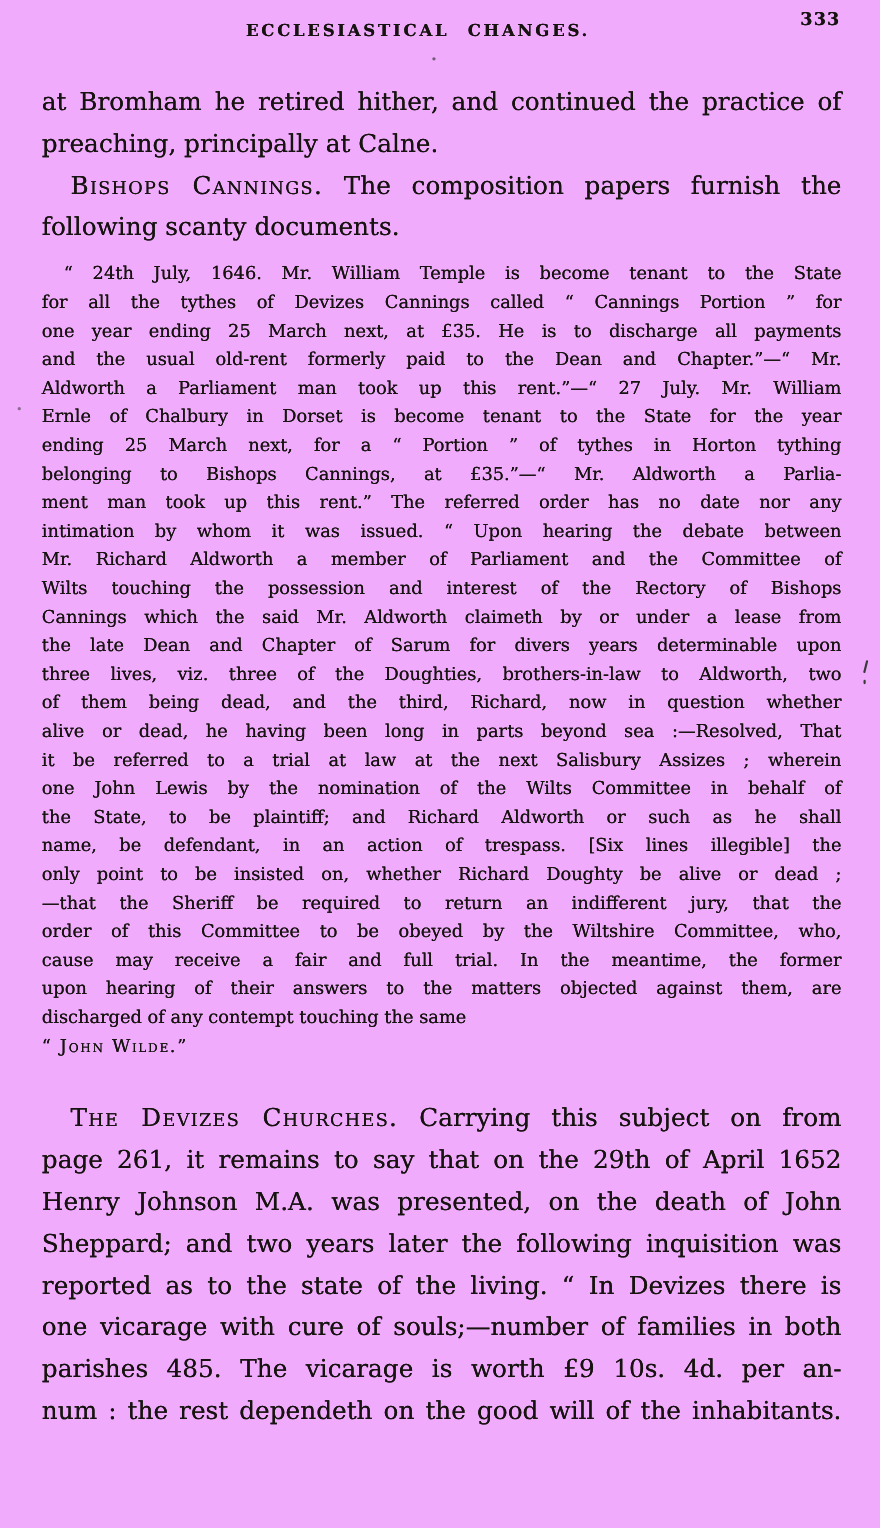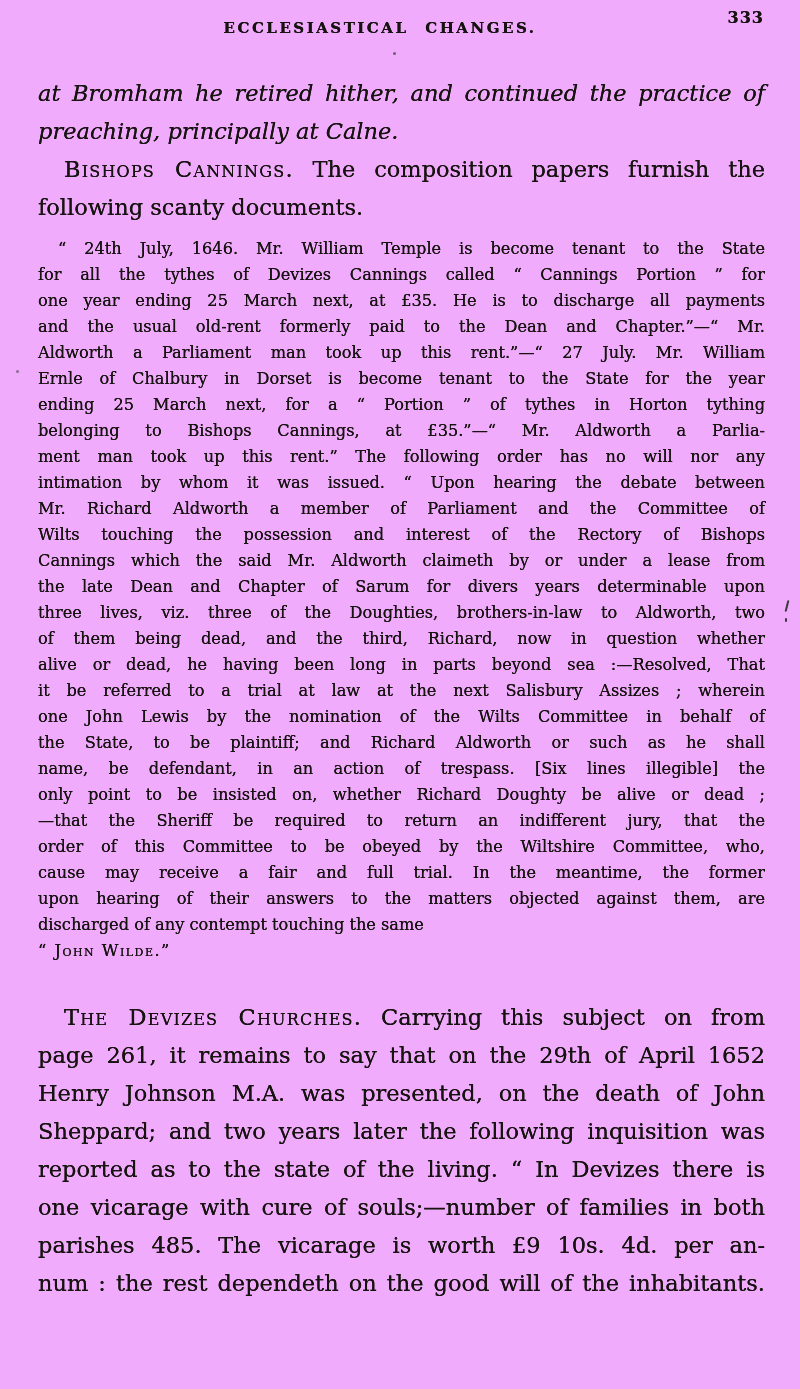--- a/index.html
+++ b/index.html
@@ -10,21 +10,21 @@
     text-shadow:0 0 0.45px currentColor; 
   }
   .running-header{position:absolute;top:18px;left:0;width:100%;text-align:center;}
   .header-title{
     display:inline-block;font-size:15px;font-weight:700;
     letter-spacing:2.5px;word-spacing:9px;transform:translateX(-20px);
   }
   .page-num{position:absolute;right:36px;top:8px;font-size:16px;font-weight:700;letter-spacing:1px;}
   .content{position:absolute;left:38px;top:62px;width:727px;}
   .big{font-size:22.5px;line-height:38px;}
-  .para-bromham{margin-top:12px;font-style:italic;}
+  .para-bromham{margin-top:12px;}
   .quote{font-size:16.2px;line-height:26px;margin-top:10px;}
   .para-devizes{margin-top:34px;}
   .tline{text-align:justify;}
   .tline.just{text-align-last:justify;}
   .lines.indent-first .tline.first{text-indent:20px;}
   .first-indent{text-indent:26px;}
   .sc{font-variant:small-caps;letter-spacing:1.2px;}
   .sig{text-align:left;font-variant:small-caps;letter-spacing:1.5px;padding-right:2px;font-size:16.2px;line-height:26px;}
   
   .artifact{position:absolute;background:#3a3a3a;}
@@ -64,21 +64,21 @@
     <div class="quote">
       <div class="lines indent-first">
           <div class="tline just first">“ 24th July, 1646. Mr. William Temple is become tenant to the State</div>
           <div class="tline just">for all the tythes of Devizes Cannings called “ Cannings Portion ” for</div>
           <div class="tline just">one year ending 25 March next, at £35. He is to discharge all payments</div>
           <div class="tline just">and the usual old-rent formerly paid to the Dean and Chapter.”—“ Mr.</div>
           <div class="tline just">Aldworth a Parliament man took up this rent.”—“ 27 July. Mr. William</div>
           <div class="tline just">Ernle of Chalbury in Dorset is become tenant to the State for the year</div>
           <div class="tline just">ending 25 March next, for a “ Portion ” of tythes in Horton tything</div>
           <div class="tline just">belonging to Bishops Cannings, at £35.”—“ Mr. Aldworth a Parlia-</div>
-          <div class="tline just">ment man took up this rent.” The following order has no will nor any</div>
+          <div class="tline just">ment man took up this rent.” The referred order has no date nor any</div>
           <div class="tline just">intimation by whom it was issued. “ Upon hearing the debate between</div>
           <div class="tline just">Mr. Richard Aldworth a member of Parliament and the Committee of</div>
           <div class="tline just">Wilts touching the possession and interest of the Rectory of Bishops</div>
           <div class="tline just">Cannings which the said Mr. Aldworth claimeth by or under a lease from</div>
           <div class="tline just">the late Dean and Chapter of Sarum for divers years determinable upon</div>
           <div class="tline just">three lives, viz. three of the Doughties, brothers-in-law to Aldworth, two</div>
           <div class="tline just">of them being dead, and the third, Richard, now in question whether</div>
           <div class="tline just">alive or dead, he having been long in parts beyond sea :—Resolved, That</div>
           <div class="tline just">it be referred to a trial at law at the next Salisbury Assizes ; wherein</div>
           <div class="tline just">one John Lewis by the nomination of the Wilts Committee in behalf of</div>

